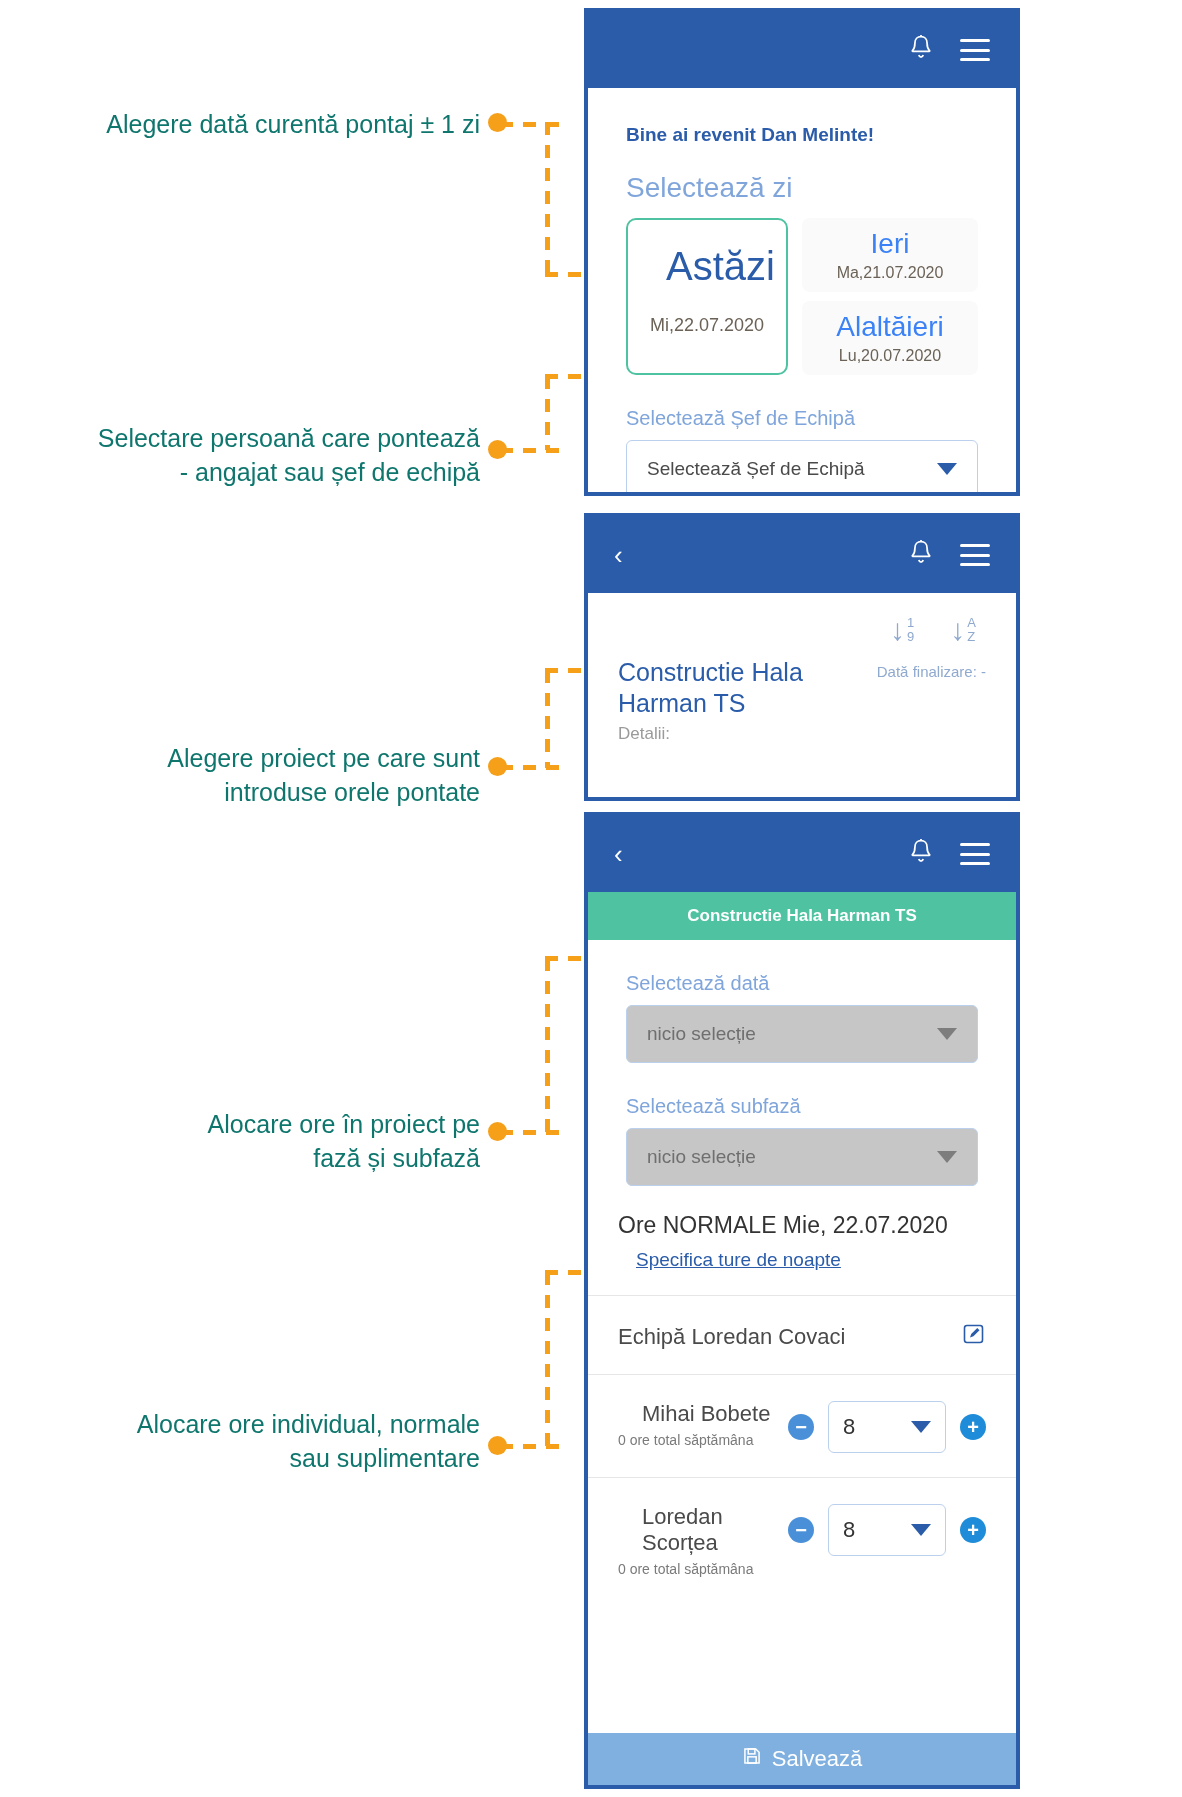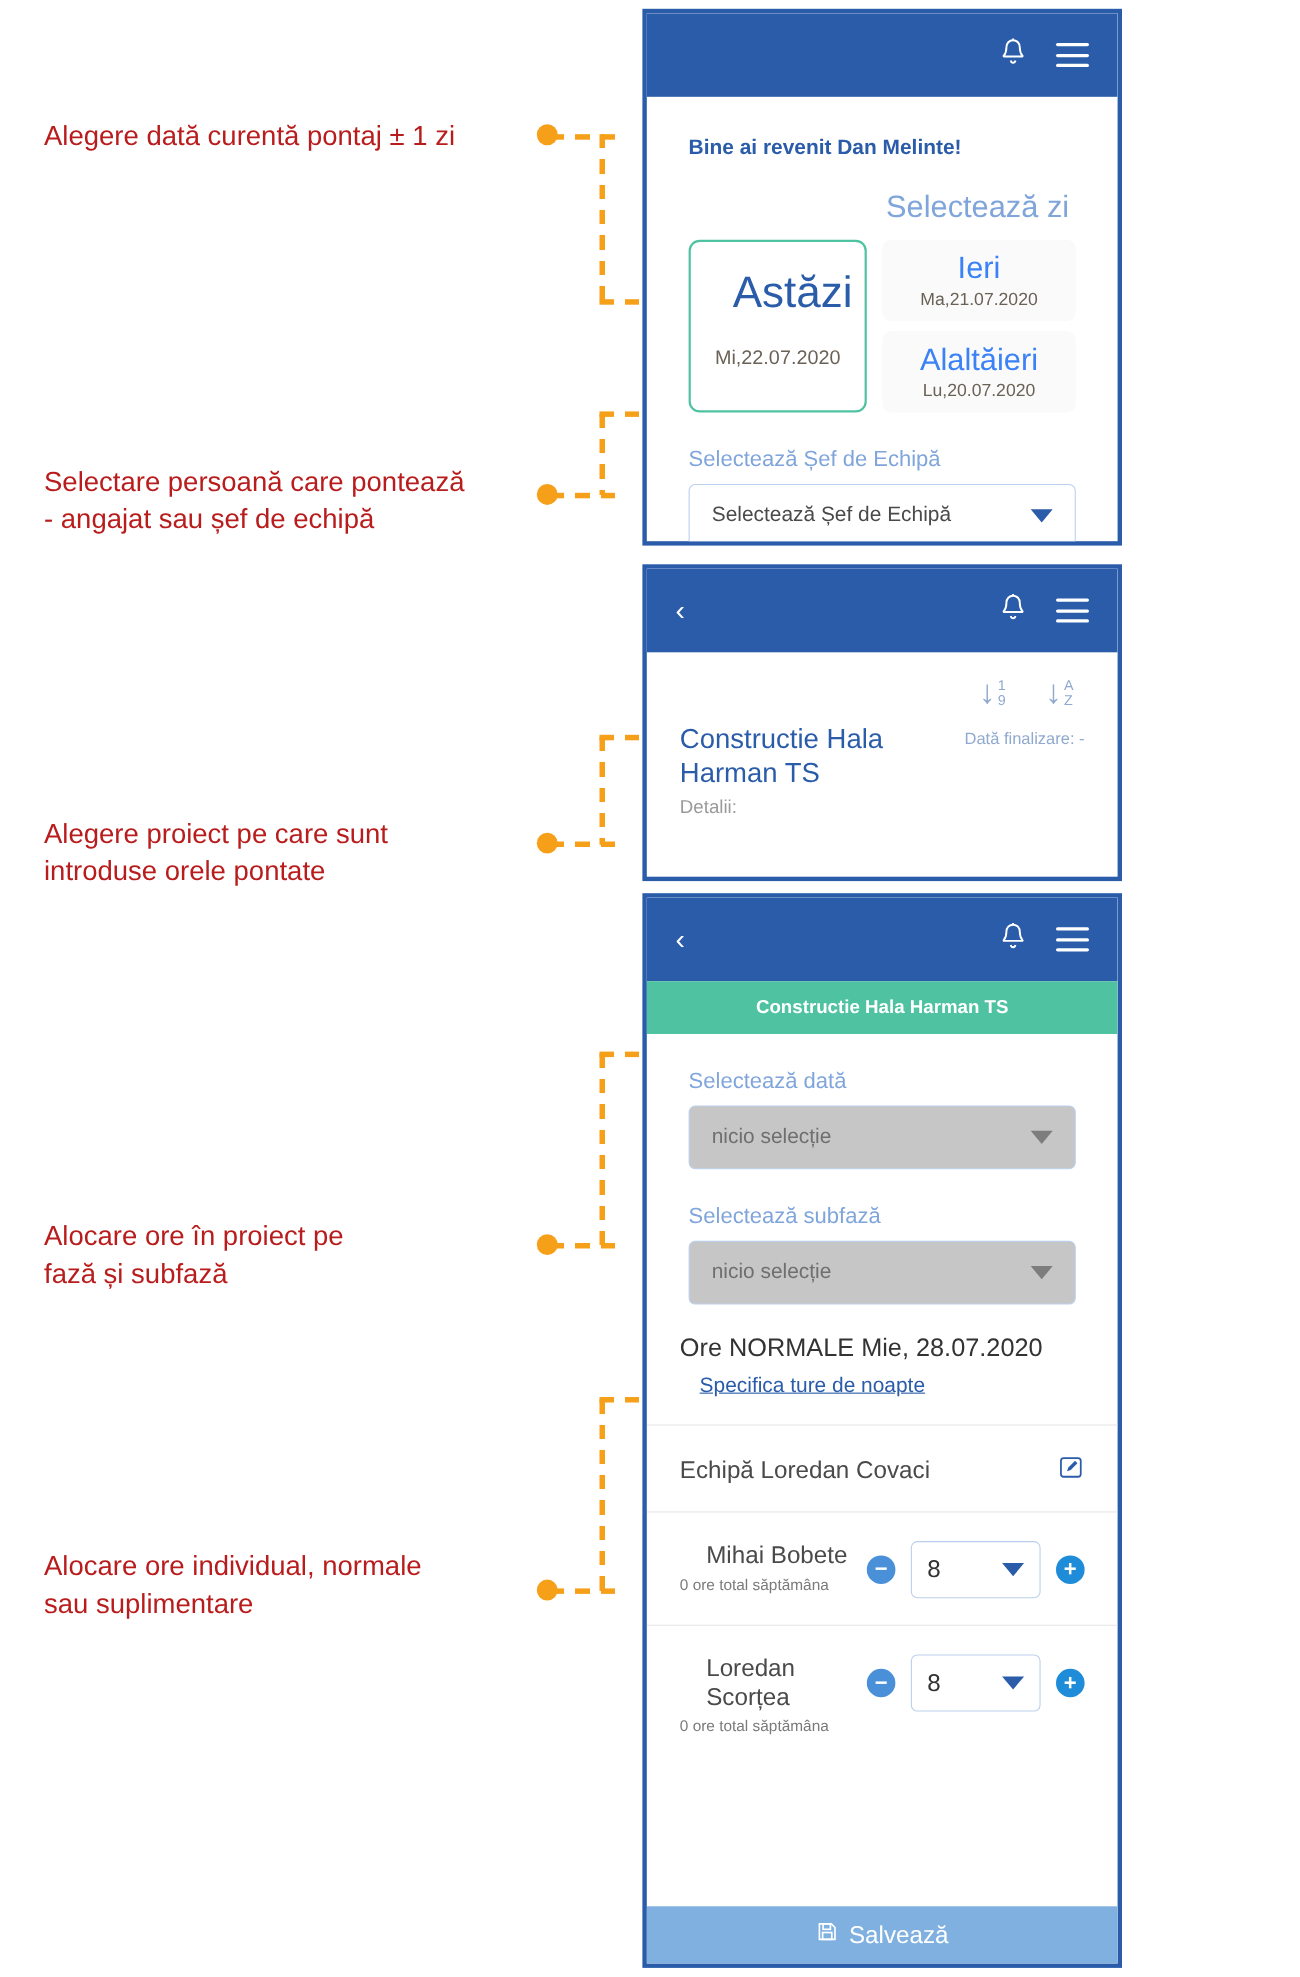--- a/index.html
+++ b/index.html
@@ -7,22 +7,22 @@
     width: 1182px; height: 1797px;
     background: #ffffff;
     font-family: "Liberation Sans", sans-serif;
     position: relative;
     overflow: hidden;
   }
 
   
   .annot {
     position: absolute;
-    text-align: left;
-    color: #b91c1c;
+    text-align: right;
+    color: #0f766e;
     font-size: 25px;
     line-height: 1.35;
     font-family: "Liberation Sans", sans-serif;
     white-space: pre-line;
   }
 
   
   .dash-h, .dash-v {
     position: absolute;
     background-image: repeating-linear-gradient(
@@ -61,21 +61,21 @@
   .icon-bell { width: 26px; height: 30px; margin-right: 26px; }
   .icon-burger { width: 30px; height: 22px; display:flex; flex-direction:column; justify-content:space-between; }
   .icon-burger i { display:block; height:3px; background:#fff; border-radius:2px; }
   .back-chevron { font-size: 26px; color:#fff; line-height:1; font-weight:400; }
 
   .greet {
     color:#2A5CAA; font-weight:bold; font-size:19px;
     padding: 36px 38px 0 38px;
   }
   .section-title {
-    color:#7FA5DB; font-size:28px; padding: 26px 44px 0 38px; text-align: right;
+    color:#7FA5DB; font-size:28px; padding: 26px 44px 0 38px;
   }
 
   .days-row { display:flex; padding: 14px 38px 0 38px; gap: 14px; }
   .day-main {
     flex: 1;
     border: 2px solid #4FC3A1;
     border-radius: 10px;
     padding: 24px 0 18px 0;
     text-align:center;
     background:#fff;
@@ -332,21 +332,21 @@
     <span class="val">nicio selecție</span>
     <span class="caret grey"></span>
   </div>
 
   <div class="field-label">Selectează subfază</div>
   <div class="select-box disabled">
     <span class="val">nicio selecție</span>
     <span class="caret grey"></span>
   </div>
 
-  <div class="ore-title">Ore NORMALE Mie, 28.07.2020</div>
+  <div class="ore-title">Ore NORMALE Mie, 22.07.2020</div>
   <a class="night-link" href="#">Specifica ture de noapte</a>
 
   <div class="divider"></div>
 
   <div class="team-row">
     <span class="nm">Echipă Loredan Covaci</span>
     <span class="edit-ico">
       <svg width="24" height="24" viewBox="0 0 24 24" fill="none" stroke="#2A5CAA" stroke-width="1.6">
         <rect x="2.5" y="3.5" width="18" height="17" rx="2.5"></rect>
         <path d="M8 15.5l1.2-3.4 6.1-6.1 2.2 2.2-6.1 6.1z" fill="#2A5CAA" stroke="none"></path>

